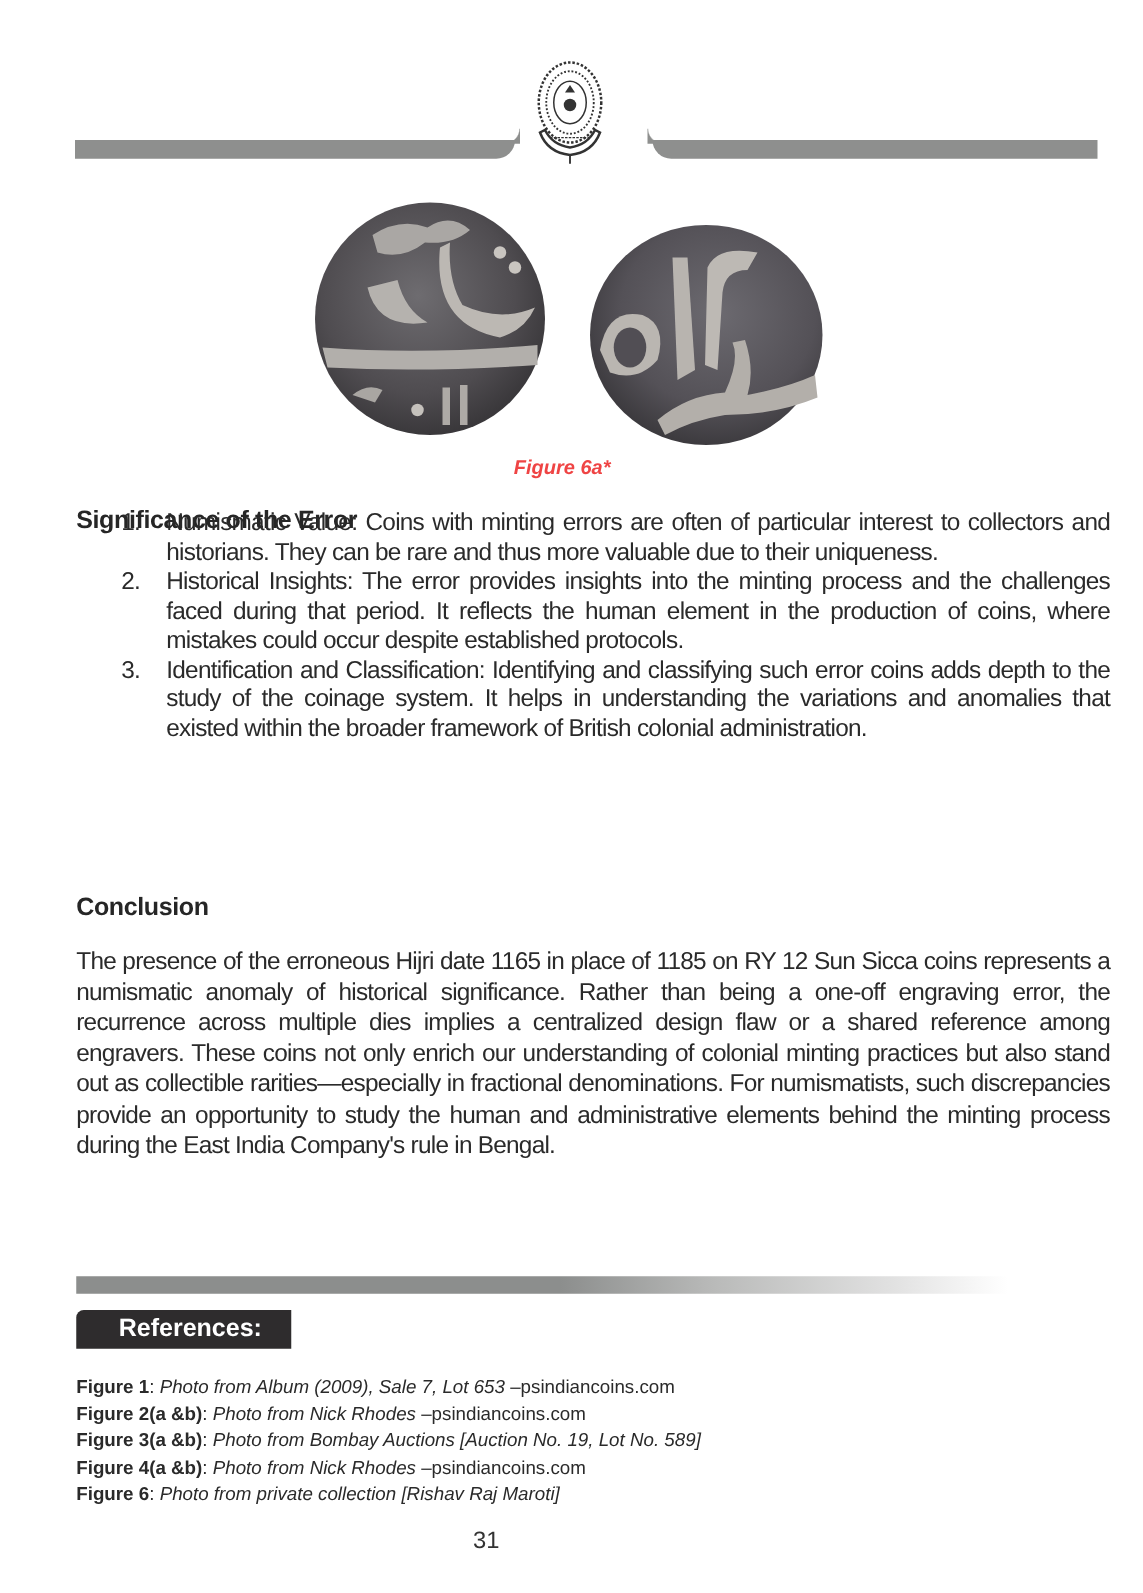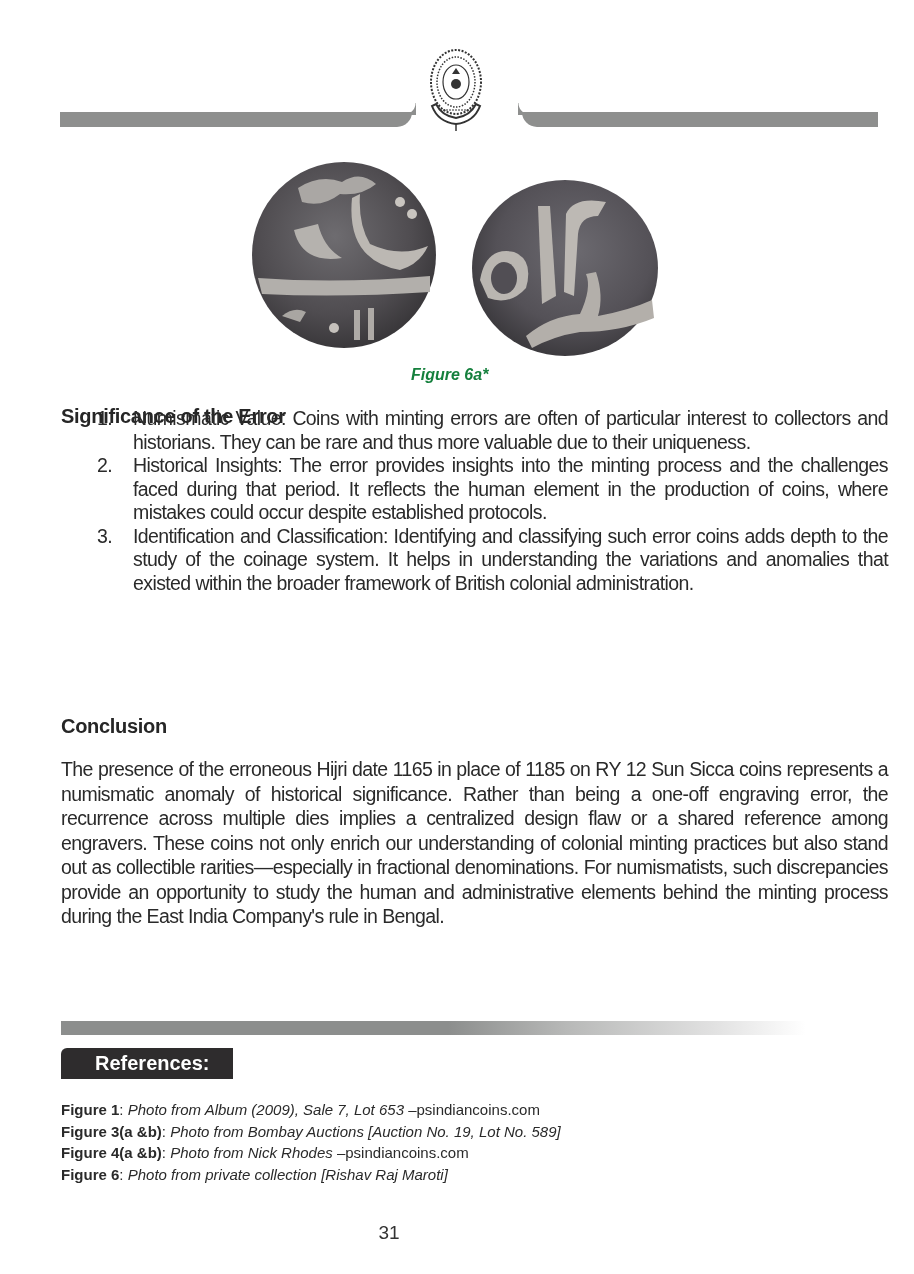--- a/index.html
+++ b/index.html
@@ -15,21 +15,21 @@
     .header-bar-right::before { content: ""; position: absolute; left: -4px; top: -9px; width: 12px; height: 12px;
       background: radial-gradient(circle at 100% 0, transparent 11px, #8e8f8e 12px); }
 
     .emblem { position: absolute; left: 426px; top: 40px; width: 60px; height: 92px; }
 
     .figure-area { position: absolute; left: 228px; top: 148px; width: 478px; height: 212px; }
     .coin { position: absolute; }
     .coin-obv { left: 22px; top: 12px; width: 188px; height: 190px; }
     .coin-rev { left: 242px; top: 28px; width: 190px; height: 182px; }
 
-    .fig-caption { position: absolute; left: 411px; top: 366px; font-size: 16px; font-weight: bold; font-style: italic; color: #15803d; }
+    .fig-caption { position: absolute; left: 411px; top: 366px; font-size: 16px; font-weight: bold; font-style: italic; color: #ef4444; }
 
     .section-heading { position: absolute; left: 61px; font-size: 20px; font-weight: bold; color: #262626; letter-spacing: -0.3px; }
     .heading-significance { top: 372px; margin-top: 33px; }
     .heading-conclusion { top: 715px; }
 
     .list { position: absolute; left: 93px; top: 407px; width: 795px; margin: 0; padding: 0; list-style: none; }
     .list-item { position: relative; padding-left: 40px; font-size: 19.5px; line-height: 23.5px; text-align: justify;
       font-family: "Liberation Sans", sans-serif; letter-spacing: -0.6px; color: #2a2a2a; }
     .list-num { position: absolute; left: 4px; top: 0; }
 
@@ -131,20 +131,23 @@
 <p class="conclusion-text" style="margin:0;">The presence of the erroneous Hijri date 1165 in place of 1185 on RY 12 Sun Sicca coins represents a numismatic anomaly of historical significance. Rather than being a one-off engraving error, the recurrence across multiple dies implies a centralized design flaw or a shared reference among engravers. These coins not only enrich our understanding of colonial minting practices but also stand out as collectible rarities—especially in fractional denominations. For numismatists, such discrepancies provide an opportunity to study the human and administrative elements behind the minting process during the East India Company's rule in Bengal.</p>
 
 <div class="divider-gradient"></div>
 
 <div class="references-tab">References:</div>
 <div class="ref-list">
   <div class="ref-row">
     <span class="ref-label">Figure 1</span><span>: </span><span class="ref-desc">Photo from Album (2009), Sale 7, Lot 653</span><span> –psindiancoins.com</span>
   </div>
   <div class="ref-row">
+    <span class="ref-label">Figure 2(a &amp;b)</span><span>: </span><span class="ref-desc">Photo from Nick Rhodes</span><span> –psindiancoins.com</span>
+  </div>
+  <div class="ref-row">
     <span class="ref-label">Figure 3(a &amp;b)</span><span>: </span><span class="ref-desc">Photo from Bombay Auctions [Auction No. 19, Lot No. 589]</span><span></span>
   </div>
   <div class="ref-row">
     <span class="ref-label">Figure 4(a &amp;b)</span><span>: </span><span class="ref-desc">Photo from Nick Rhodes</span><span> –psindiancoins.com</span>
   </div>
   <div class="ref-row">
     <span class="ref-label">Figure 6</span><span>: </span><span class="ref-desc">Photo from private collection [Rishav Raj Maroti]</span><span></span>
   </div>
 </div>
 

